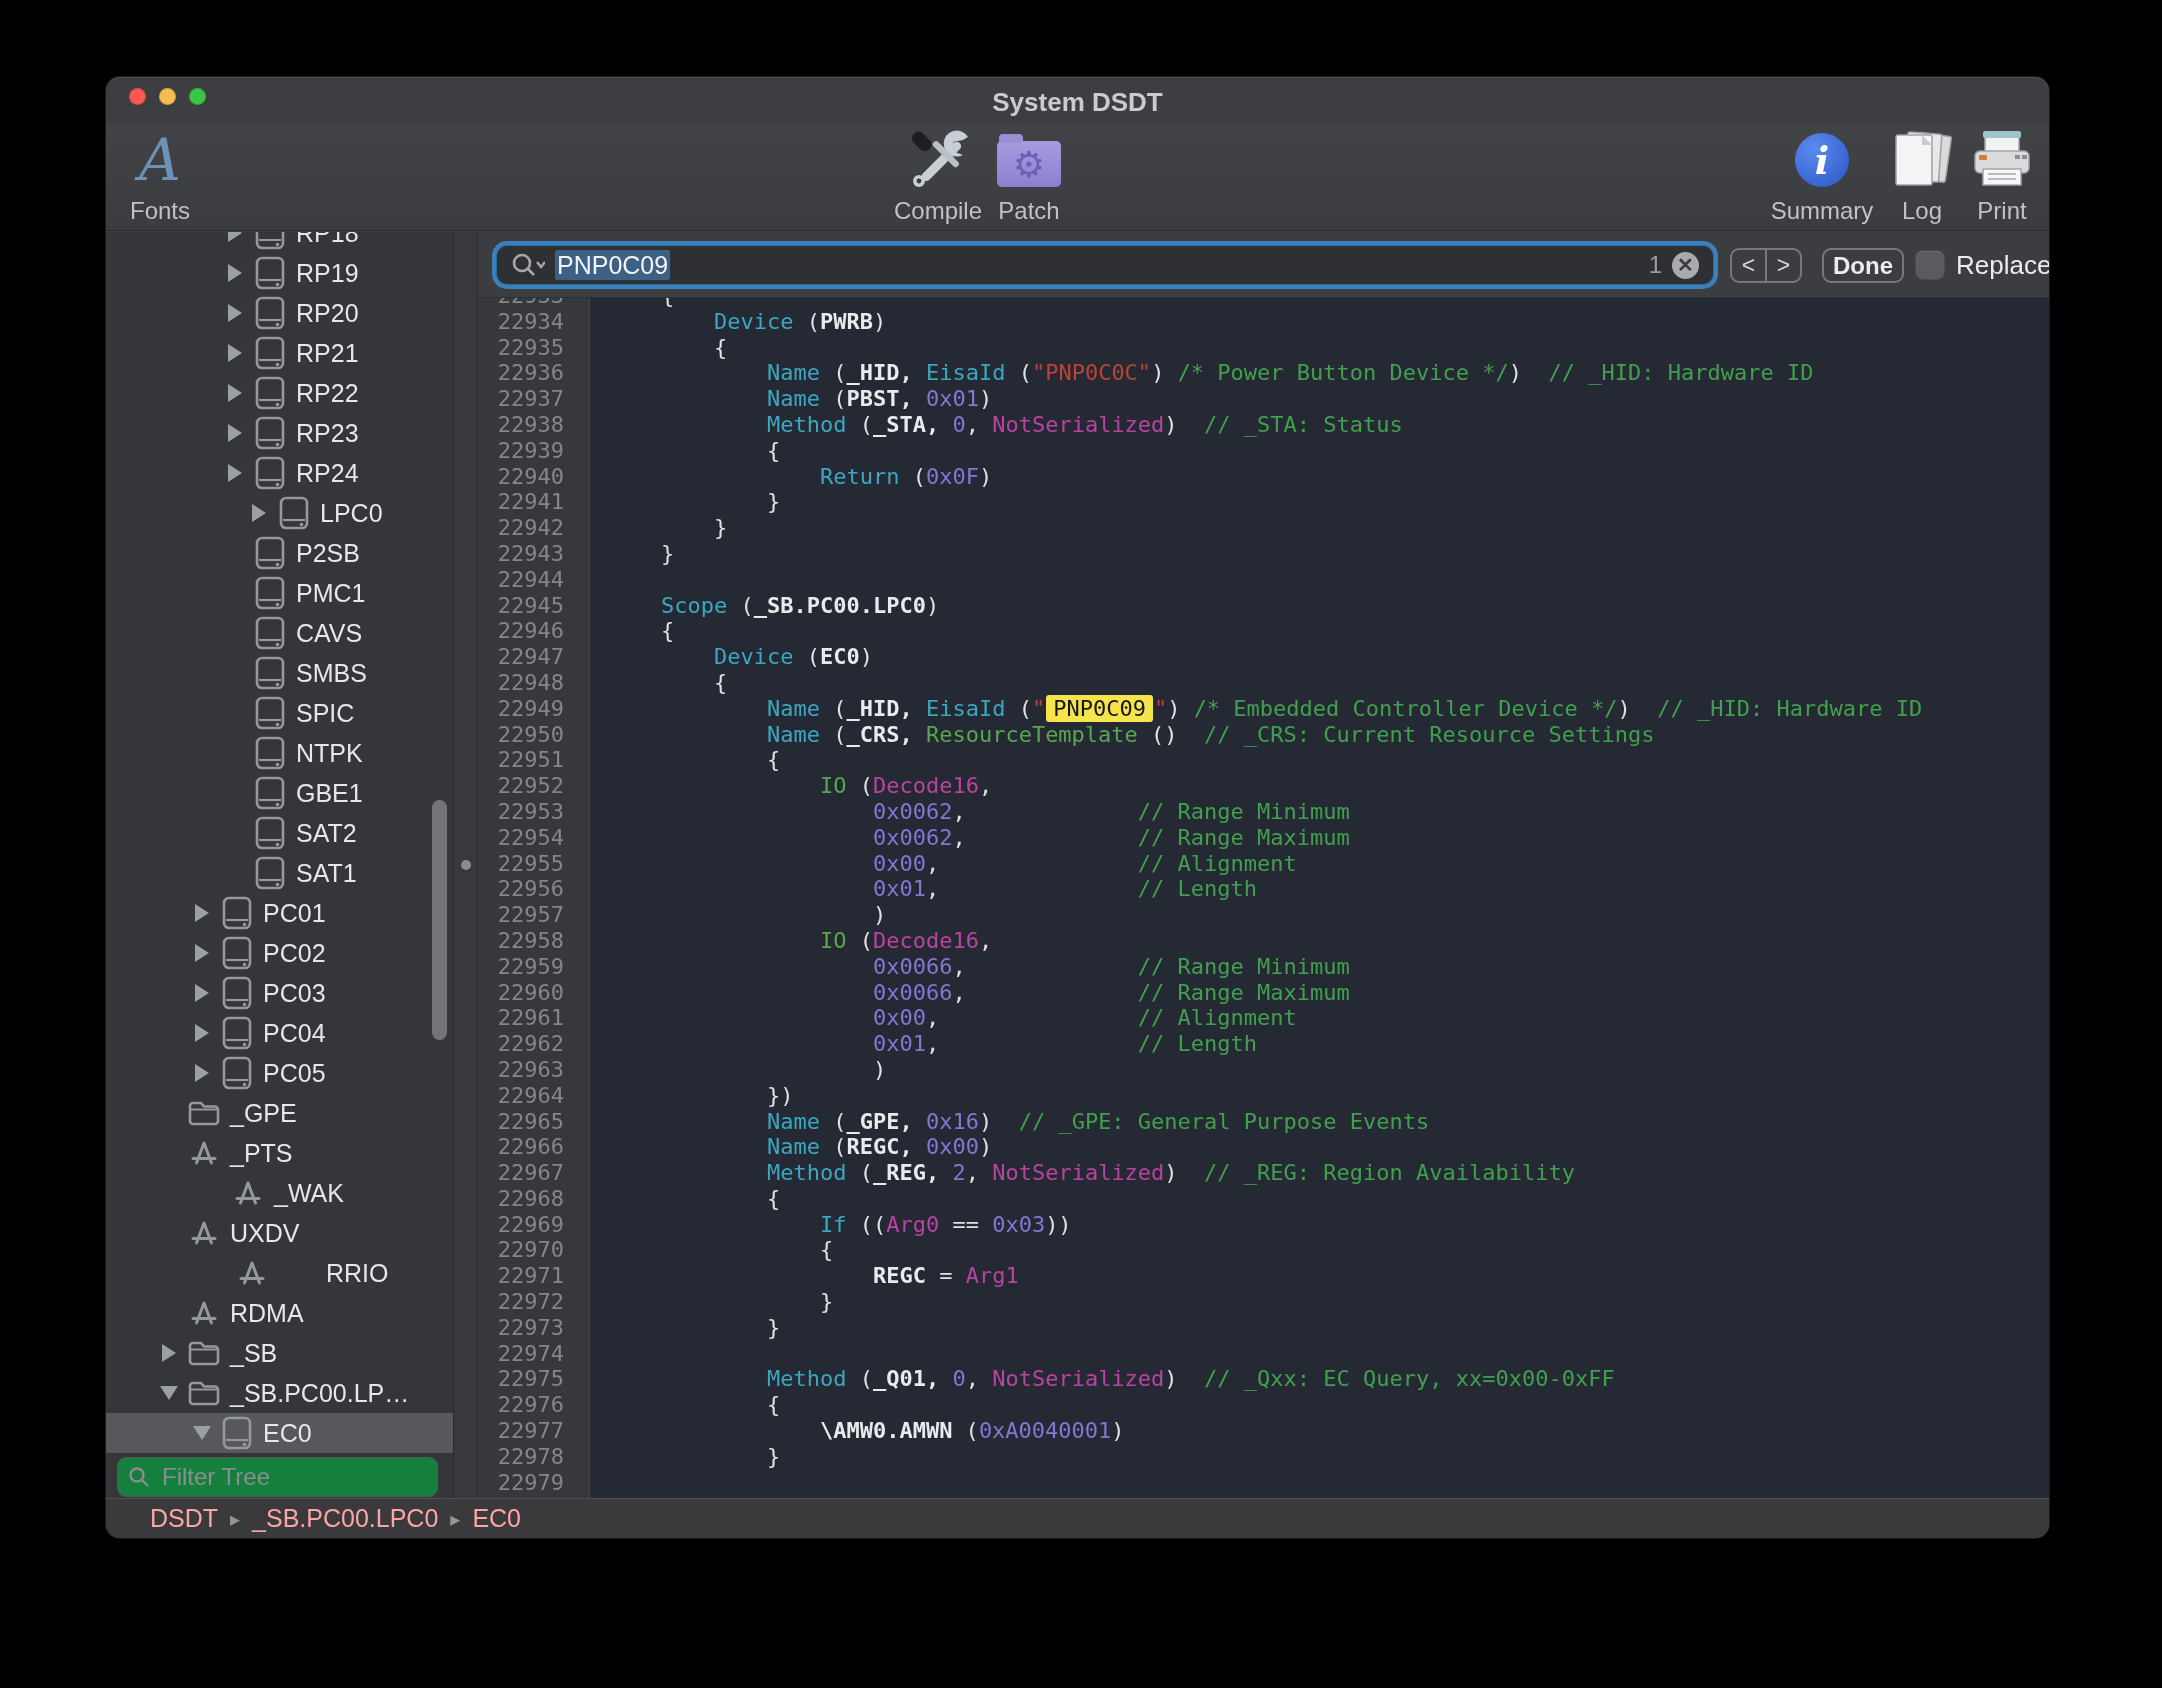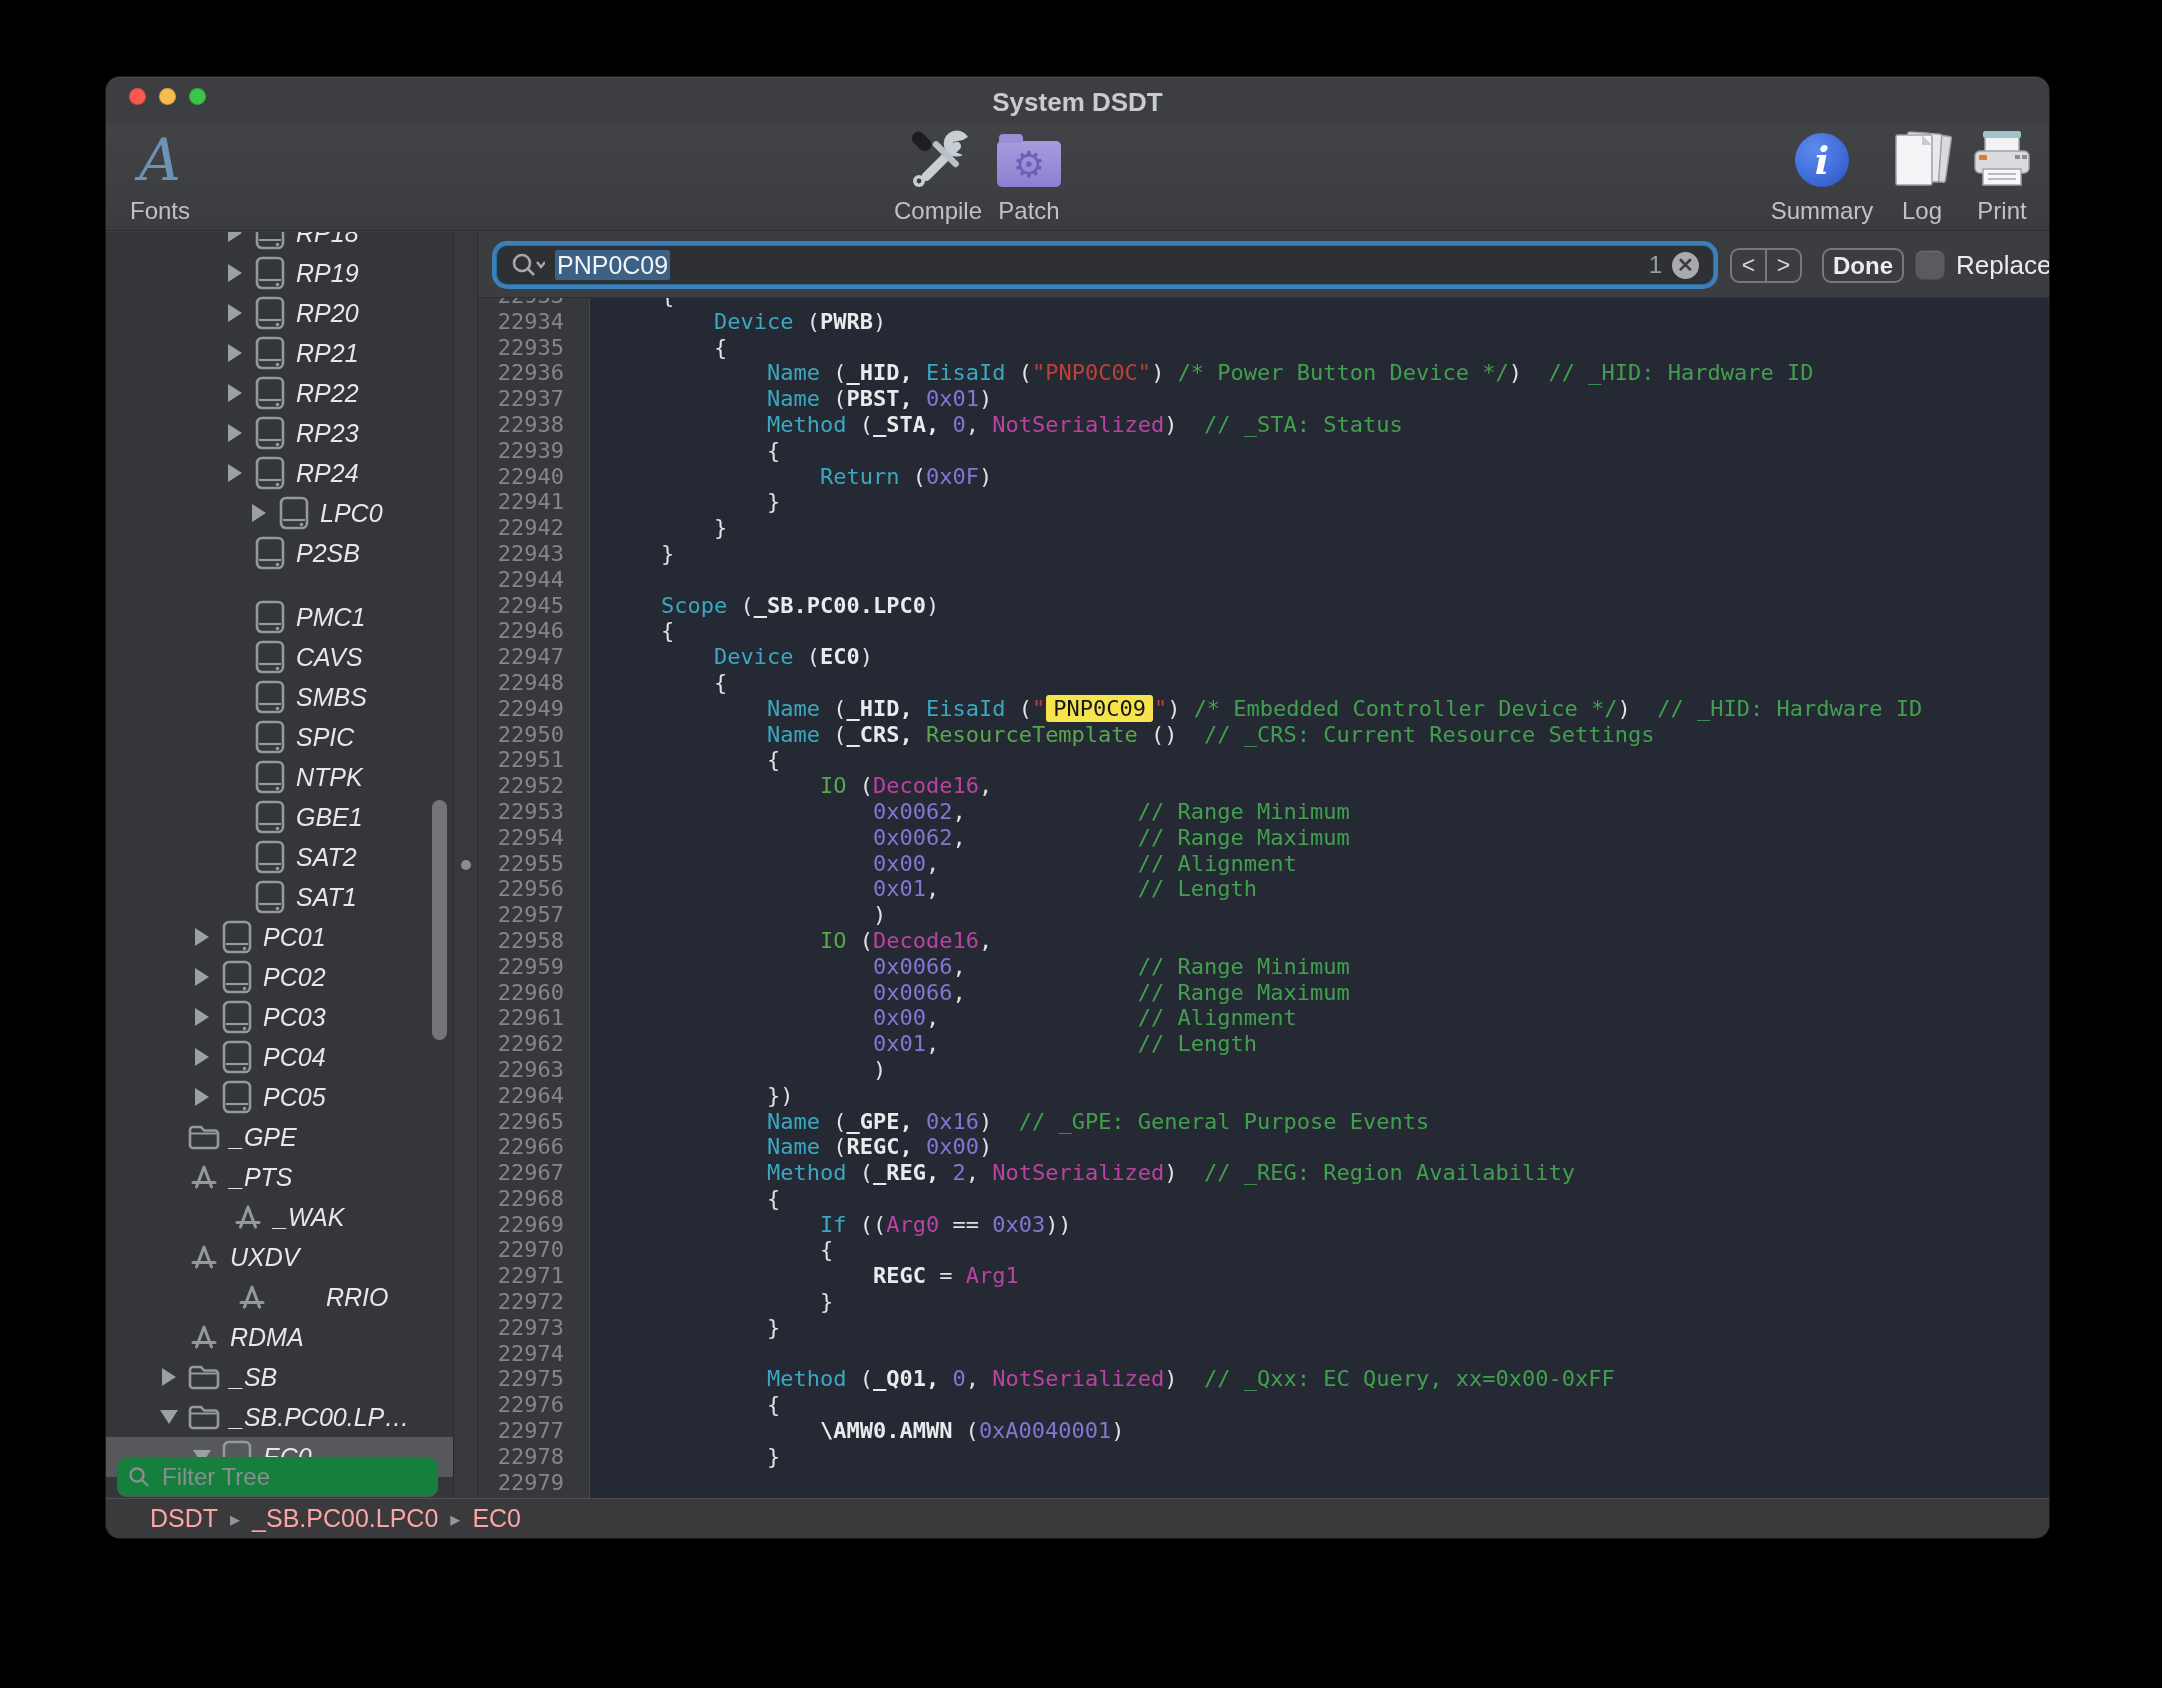--- a/index.html
+++ b/index.html
@@ -56,21 +56,21 @@
     border-radius:9px;display:flex;align-items:center;justify-content:center;font-size:24px;
     font-weight:600;color:#ececee;}
   .replace-box{position:absolute;left:1438px;top:19px;width:28px;height:28px;border-radius:7px;
     background:#595b5e;box-shadow:inset 0 1px 0 rgba(255,255,255,.1),0 0 0 1px #4a4c4e;}
   .replace-label{position:absolute;left:1478px;top:16px;font-size:26px;color:#ececee;line-height:35px;}
 
   
   .sidebar{position:absolute;left:0;top:155px;width:348px;height:1266px;background:#343639;
     border-right:1px solid #2a2b2d;overflow:hidden;}
   .tree{margin-top:-19px;}
-  .tree-row{height:40px;display:flex;align-items:center;color:#e6e7e9;font-size:25px;font-style:italic;}
+  .tree-row{height:40px;display:flex;align-items:center;color:#e6e7e9;font-size:25px;}
   .tree-row.selected{background:#56585b;}
   .tri{width:26px;display:flex;align-items:center;justify-content:center;flex:none;}
   .tri-c{width:0;height:0;border-left:14px solid #9da0a3;border-top:9px solid transparent;border-bottom:9px solid transparent;}
   .tri-e{width:0;height:0;border-top:14px solid #9da0a3;border-left:9px solid transparent;border-right:9px solid transparent;}
   .tree-icon{width:36px;margin:0 8px 0 4px;display:flex;align-items:center;justify-content:center;flex:none;}
   .filter-field{position:absolute;left:12px;bottom:2px;right:16px;height:38px;border-radius:8px;
     background:#15803d;box-shadow:0 0 0 1px #55575a;display:flex;align-items:center;padding:0 10px;}
   .filter-field input{background:transparent;border:none;outline:none;color:#ebebed;font-size:24px;
     margin-left:10px;width:100%;font-family:"Liberation Sans",sans-serif;}
   .filter-field input::placeholder{color:#8b8d90;}
@@ -292,21 +292,21 @@
           <span class="tri"></span>
           <span class="tree-icon">
             <svg width="30" height="34" viewBox="0 0 30 34">
               <rect x="2" y="2" width="26" height="30" rx="5" fill="none" stroke="#95989c" stroke-width="2.6"></rect>
               <line x1="4" y1="24" x2="26" y2="24" stroke="#95989c" stroke-width="2.2"></line>
               <circle cx="22.5" cy="28.5" r="1.8" fill="#95989c"></circle>
             </svg>
           </span>
           <span>P2SB</span>
         </div>
-        <div class="tree-row" style="padding-left: 116px; margin-top: 24px;">
+        <div class="tree-row" style="padding-left: 116px;">
           <span class="tri"></span>
           <span class="tree-icon">
             <svg width="30" height="34" viewBox="0 0 30 34">
               <rect x="2" y="2" width="26" height="30" rx="5" fill="none" stroke="#95989c" stroke-width="2.6"></rect>
               <line x1="4" y1="24" x2="26" y2="24" stroke="#95989c" stroke-width="2.2"></line>
               <circle cx="22.5" cy="28.5" r="1.8" fill="#95989c"></circle>
             </svg>
           </span>
           <span>PMC1</span>
         </div>

